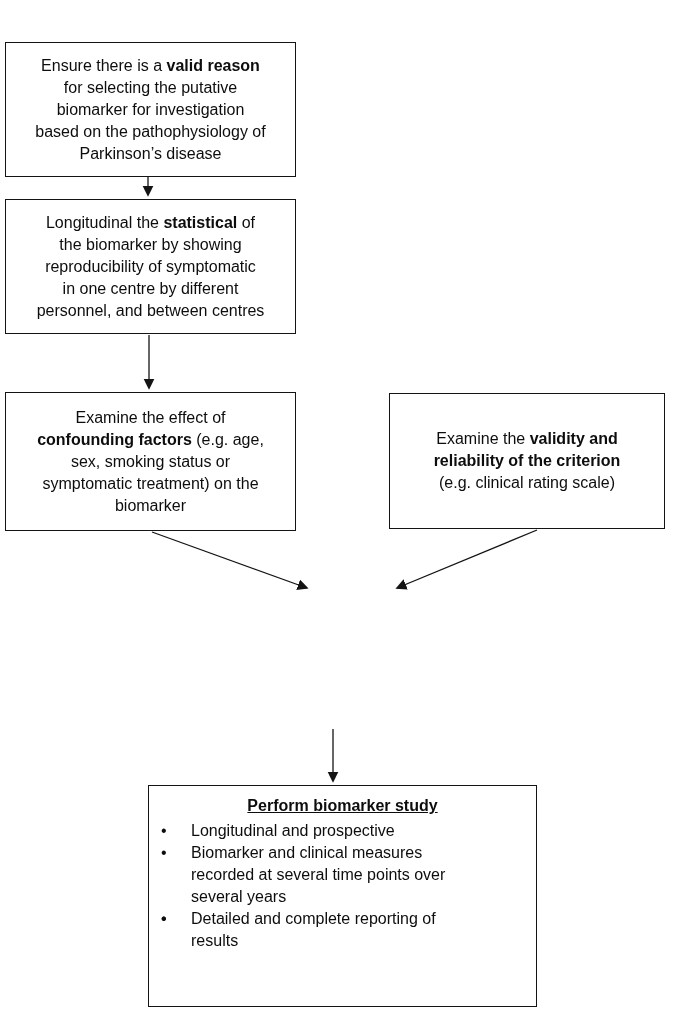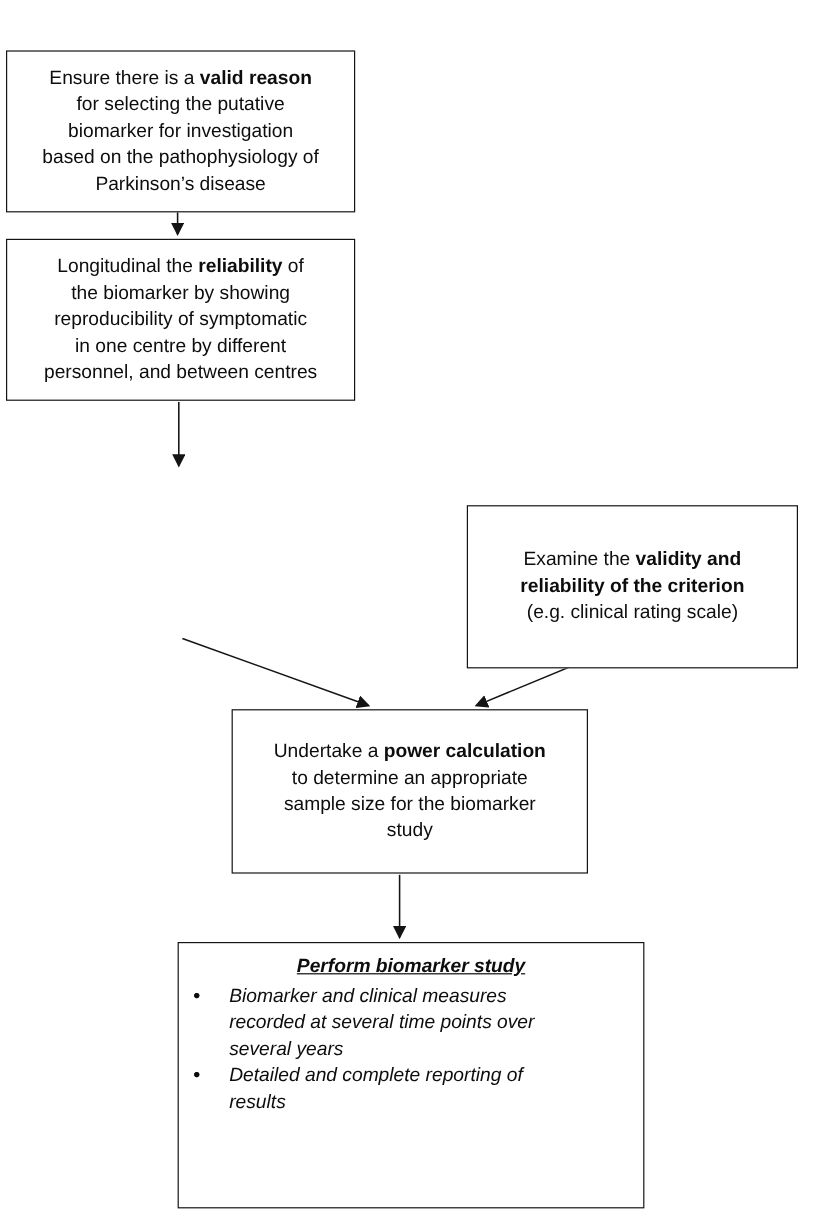--- a/index.html
+++ b/index.html
@@ -40,29 +40,28 @@
   }
   .node .inner {
     width: 100%;
     white-space: pre-line;
   }
   .b { font-weight: bold; }
 
   #box-valid       { left: 5px;   top: 2px;   width: 291px; height: 135px; padding: 0 20px; margin-top: 40px; }
   #box-reliability { left: 5px;   top: 199px; width: 291px; height: 135px; padding: 0 18px; }
   #box-confounding { left: 5px;   top: 392px; width: 291px; height: 139px; padding: 0 16px; }
-  #box-criterion   { left: 389px; top: 393px; width: 276px; height: 136px; padding: 0 26px; margin-top: 28px; }
+  #box-criterion   { left: 389px; top: 393px; width: 276px; height: 136px; padding: 0 26px; }
   #box-power       { left: 193px; top: 591px; width: 297px; height: 137px; padding: 0 22px; }
 
   #box-perform {
     left: 148px; top: 785px; width: 389px; height: 222px;
     display: block;
     padding: 9px 0 0 0;
     text-align: left;
-    font-style: italic;
   }
   .perform-title {
     text-align: center;
     font-weight: bold;
     text-decoration: underline;
     font-size: 16px;
     line-height: 22px;
     margin: 0 0 3px 0;
   }
   ul.bullets {
@@ -105,45 +104,46 @@
 
   <div class="node" id="box-valid">
     <div class="inner"><span>Ensure there is a </span><span class="b">valid reason</span><span>
 for selecting the putative
 biomarker for investigation
 based on the pathophysiology of
 Parkinson’s disease</span></div>
   </div>
 
   <div class="node" id="box-reliability">
-    <div class="inner"><span>Longitudinal the </span><span class="b">reliability</span><span> of
+    <div class="inner"><span>Longitudinal the </span><span class="b">statistical</span><span> of
 the biomarker by showing
 reproducibility of symptomatic
 in one centre by different
 personnel, and between centres</span></div>
   </div>
 
+  <div class="node" id="box-confounding">
+    <div class="inner"><span>Examine the effect of
+</span><span class="b">confounding factors</span><span> (e.g. age,
+sex, smoking status or
+symptomatic treatment) on the
+biomarker</span></div>
+  </div>
 
   <div class="node" id="box-criterion">
     <div class="inner"><span>Examine the </span><span class="b">validity and
 reliability of the criterion</span><span>
 (e.g. clinical rating scale)</span></div>
   </div>
 
-  <div class="node" id="box-power">
-    <div class="inner"><span>Undertake a </span><span class="b">power calculation</span><span>
-to determine an appropriate
-sample size for the biomarker
-study</span></div>
-  </div>
 
   <div class="node" id="box-perform">
     <div class="perform-title">Perform biomarker study</div>
     <ul class="bullets">
-        <li><span class="bullet">•</span></li>
+        <li><span class="bullet">•</span><span class="li-text">Longitudinal and prospective</span></li>
         <li><span class="bullet">•</span><span class="li-text">Biomarker and clinical measures
 recorded at several time points over
 several years</span></li>
         <li><span class="bullet">•</span></li>
         <li><span class="bullet">•</span><span class="li-text">Detailed and complete reporting of
 results</span></li>
       </ul>
   </div>
 
 </div>

